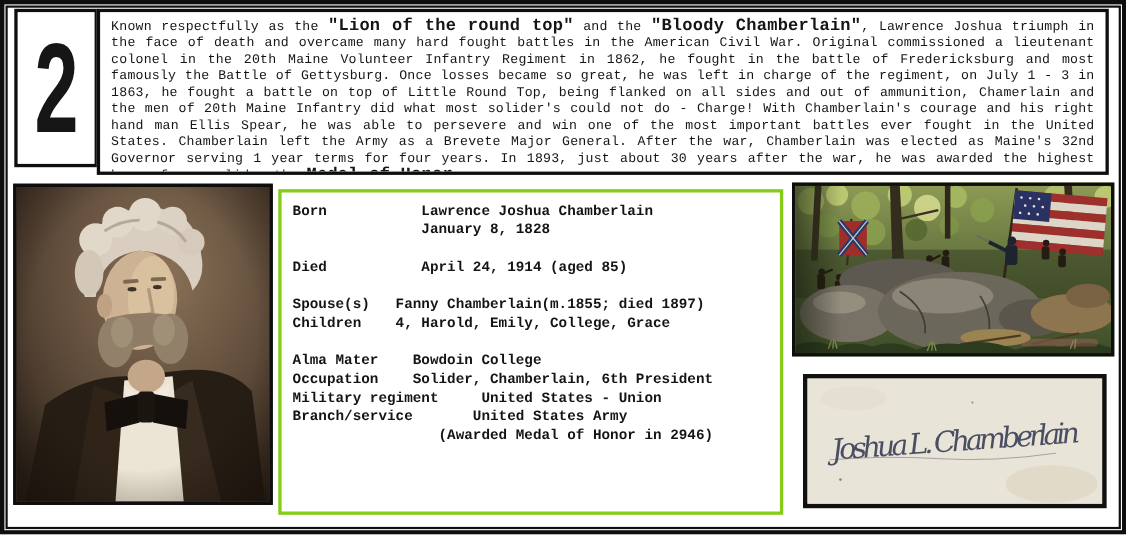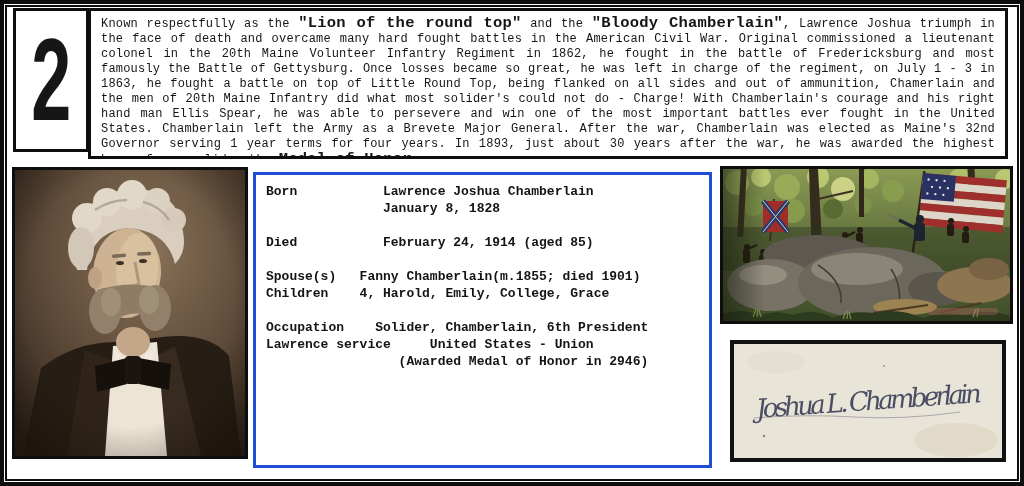--- a/index.html
+++ b/index.html
@@ -14,21 +14,21 @@
 
   .summary-box{position:absolute;left:81px;top:1px;width:920px;height:151px;border:3px solid #0e0e0e;
            box-sizing:border-box;background:#fff;padding:5px 10px 4px 10px;overflow:hidden;}
   .summary-text{margin:0;font-size:12px;line-height:15px;color:#151515;text-align:justify;letter-spacing:0.2px;}
   .summary-text .seg-b{font-weight:bold;font-size:15.5px;}
 
   .portrait{position:absolute;left:5px;top:160px;width:236px;height:292px;border:3px solid #0e0e0e;
            box-sizing:border-box;background:#43332a;}
   .portrait svg{display:block;}
 
-  .bio-panel{position:absolute;left:246px;top:165px;width:459px;height:296px;border:3px solid #1d4ed8;
+  .bio-panel{position:absolute;left:246px;top:165px;width:459px;height:296px;border:3px solid #84cc16;
            box-sizing:border-box;background:#fff;padding:8px 10px;overflow:hidden;}
   .bio-line{white-space:pre;font-weight:bold;font-size:13px;line-height:17px;color:#141414;}
 
   .painting{position:absolute;left:713px;top:159px;width:293px;height:158px;border:3px solid #0e0e0e;
            box-sizing:border-box;background:#5a6b38;}
   .painting svg{display:block;}
 
   .signature-card{position:absolute;left:723px;top:333px;width:276px;height:122px;border:4px solid #111;
            box-sizing:border-box;background:#e9e4d8;}
   .signature-card svg{display:block;}
@@ -112,27 +112,29 @@
         </g>
         <rect x="0" y="0" width="230" height="286" fill="url(#pvig)"></rect>
       </svg>
     </div>
 
     <div class="bio-panel">
       <div id="bio-lines">
           <div class="bio-line">Born           Lawrence Joshua Chamberlain</div>
           <div class="bio-line">               January 8, 1828</div>
           <div class="bio-line"> </div>
-          <div class="bio-line">Died           February 24, 1914 (aged 85)</div>
+          <div class="bio-line">Died           April 24, 1914 (aged 85)</div>
           <div class="bio-line"> </div>
-          <div class="bio-line">Spouse(s)   Fanny Chamberlain(m.1855; died 1901)</div>
+          <div class="bio-line">Spouse(s)   Fanny Chamberlain(m.1855; died 1897)</div>
           <div class="bio-line">Children    4, Harold, Emily, College, Grace</div>
           <div class="bio-line"> </div>
+          <div class="bio-line">Alma Mater    Bowdoin College</div>
           <div class="bio-line">Occupation    Solider, Chamberlain, 6th President</div>
-          <div class="bio-line">Lawrence service     United States - Union</div>
+          <div class="bio-line">Military regiment     United States - Union</div>
+          <div class="bio-line">Branch/service       United States Army</div>
           <div class="bio-line">                 (Awarded Medal of Honor in 2946)</div>
         </div>
     </div>
 
     <div class="painting">
       <svg width="287" height="152" viewBox="0 0 287 152">
         <defs>
           <linearGradient id="bbg" x1="0" y1="0" x2="0" y2="1">
             <stop offset="0%" stop-color="#8c9a55"></stop>
             <stop offset="55%" stop-color="#5a6b38"></stop>

